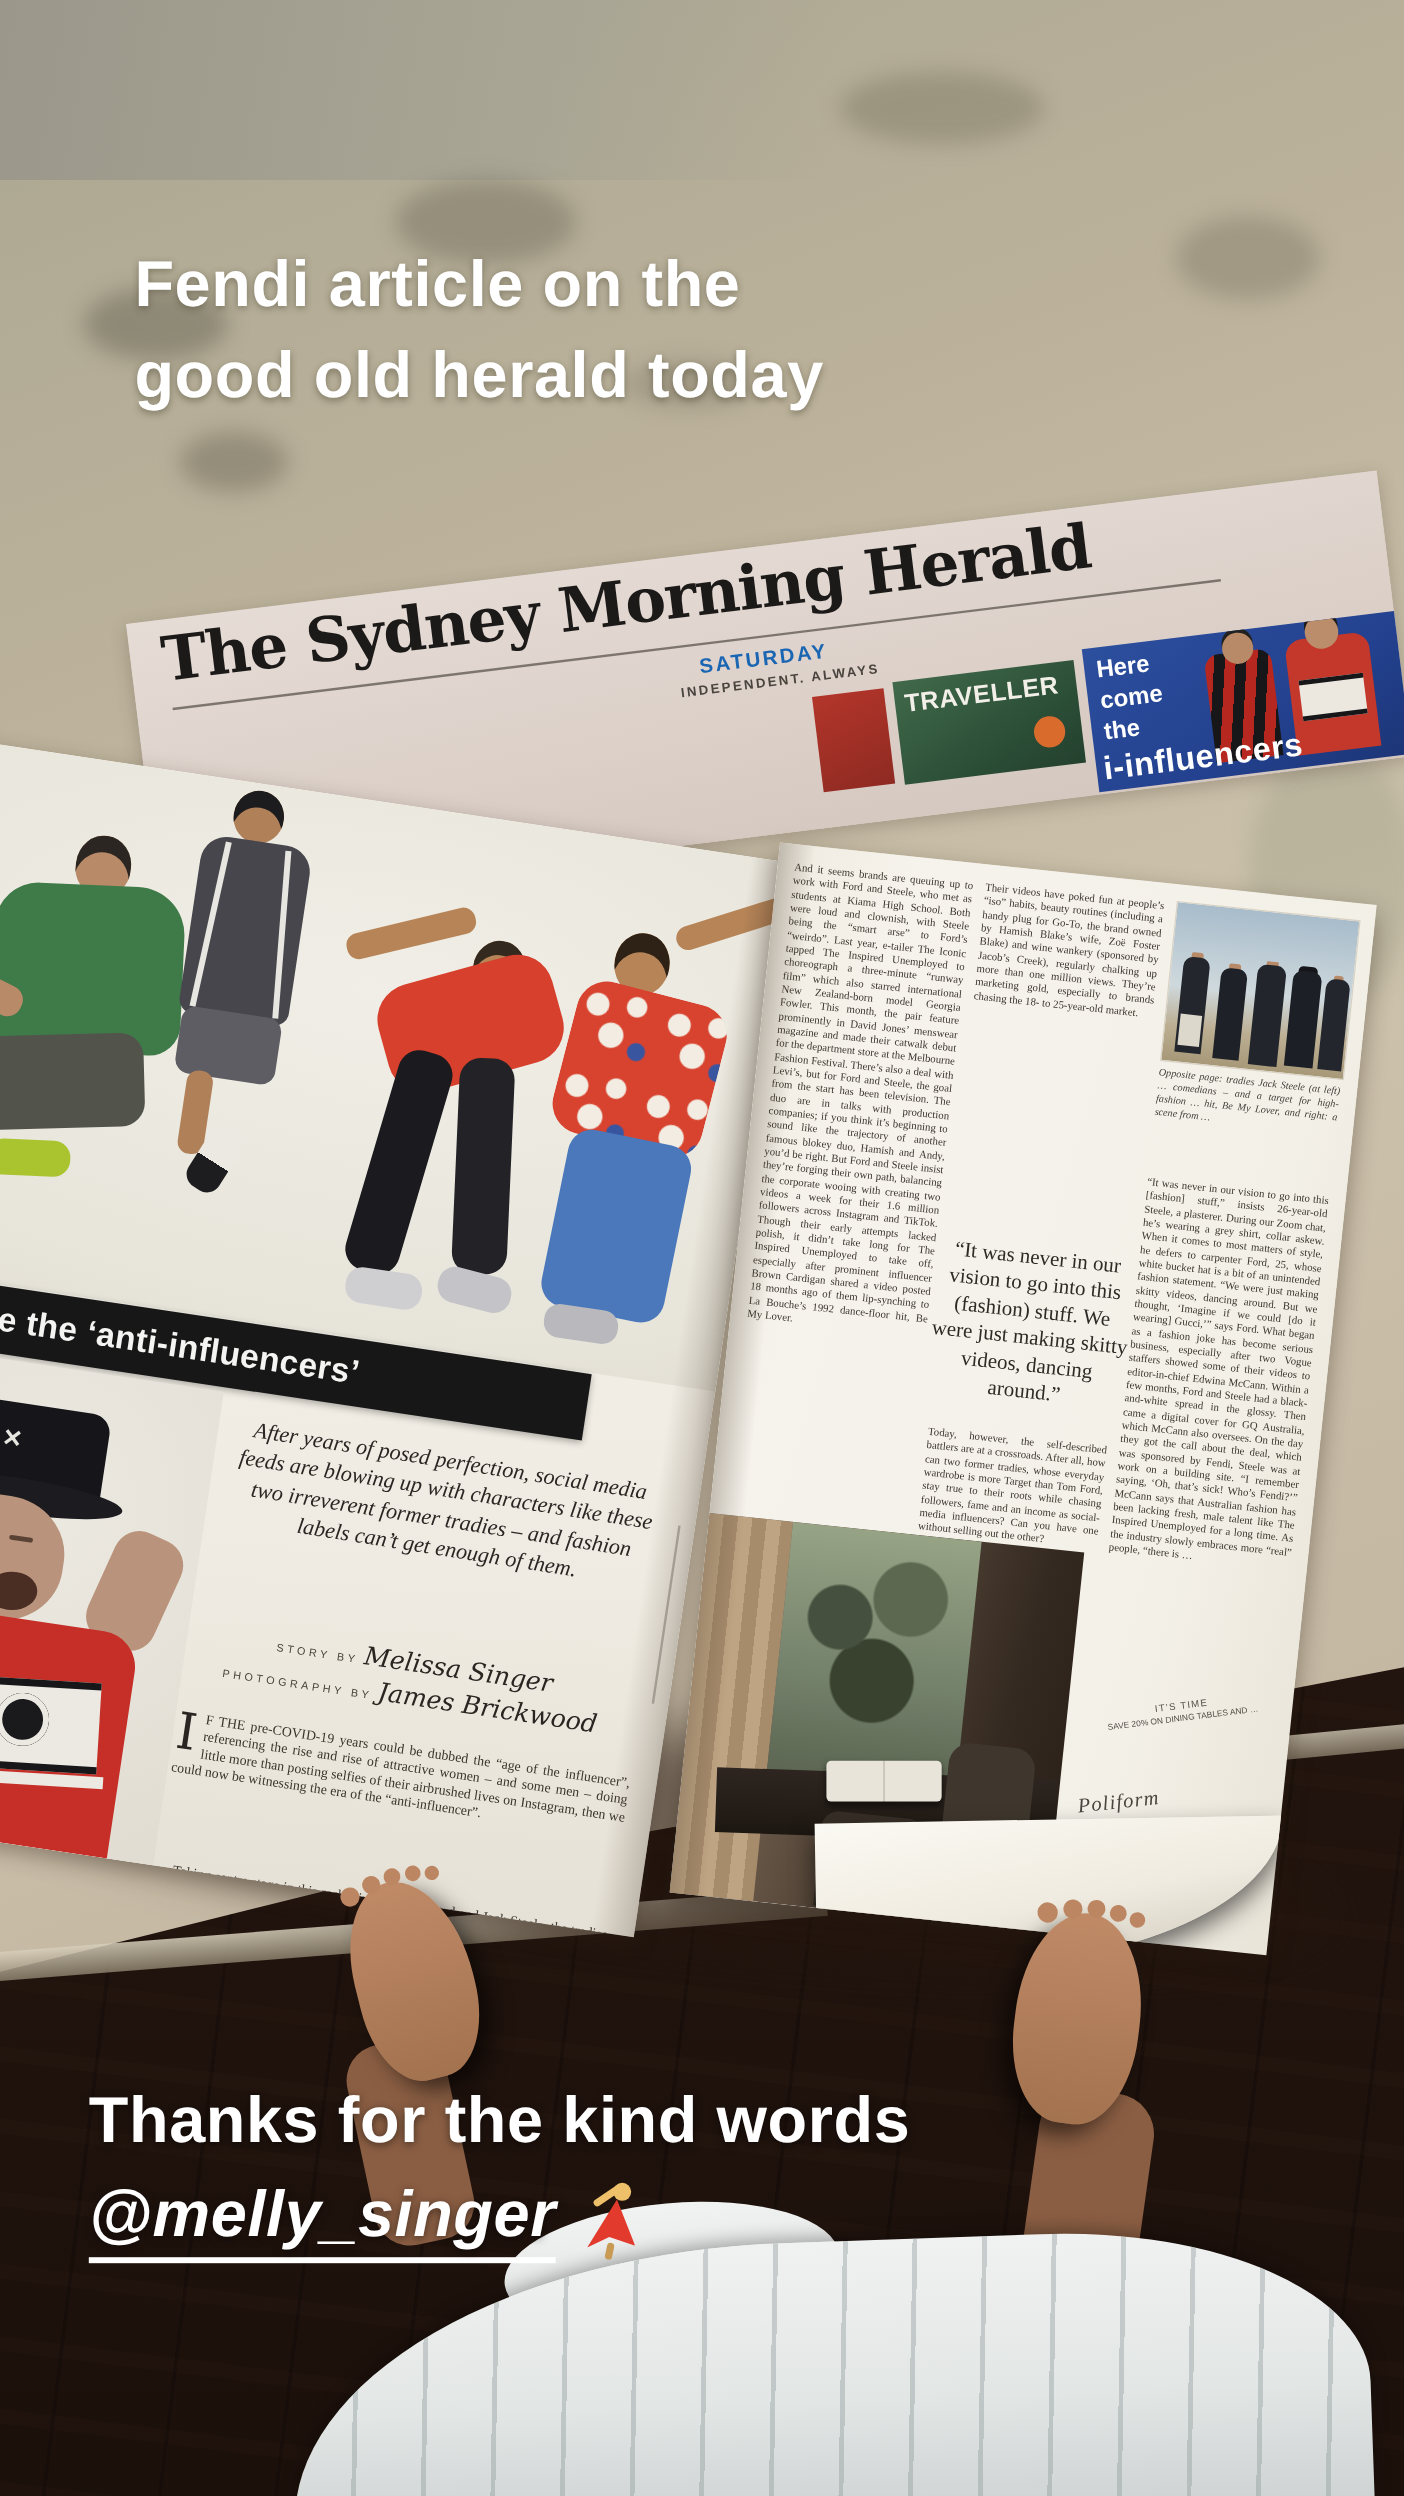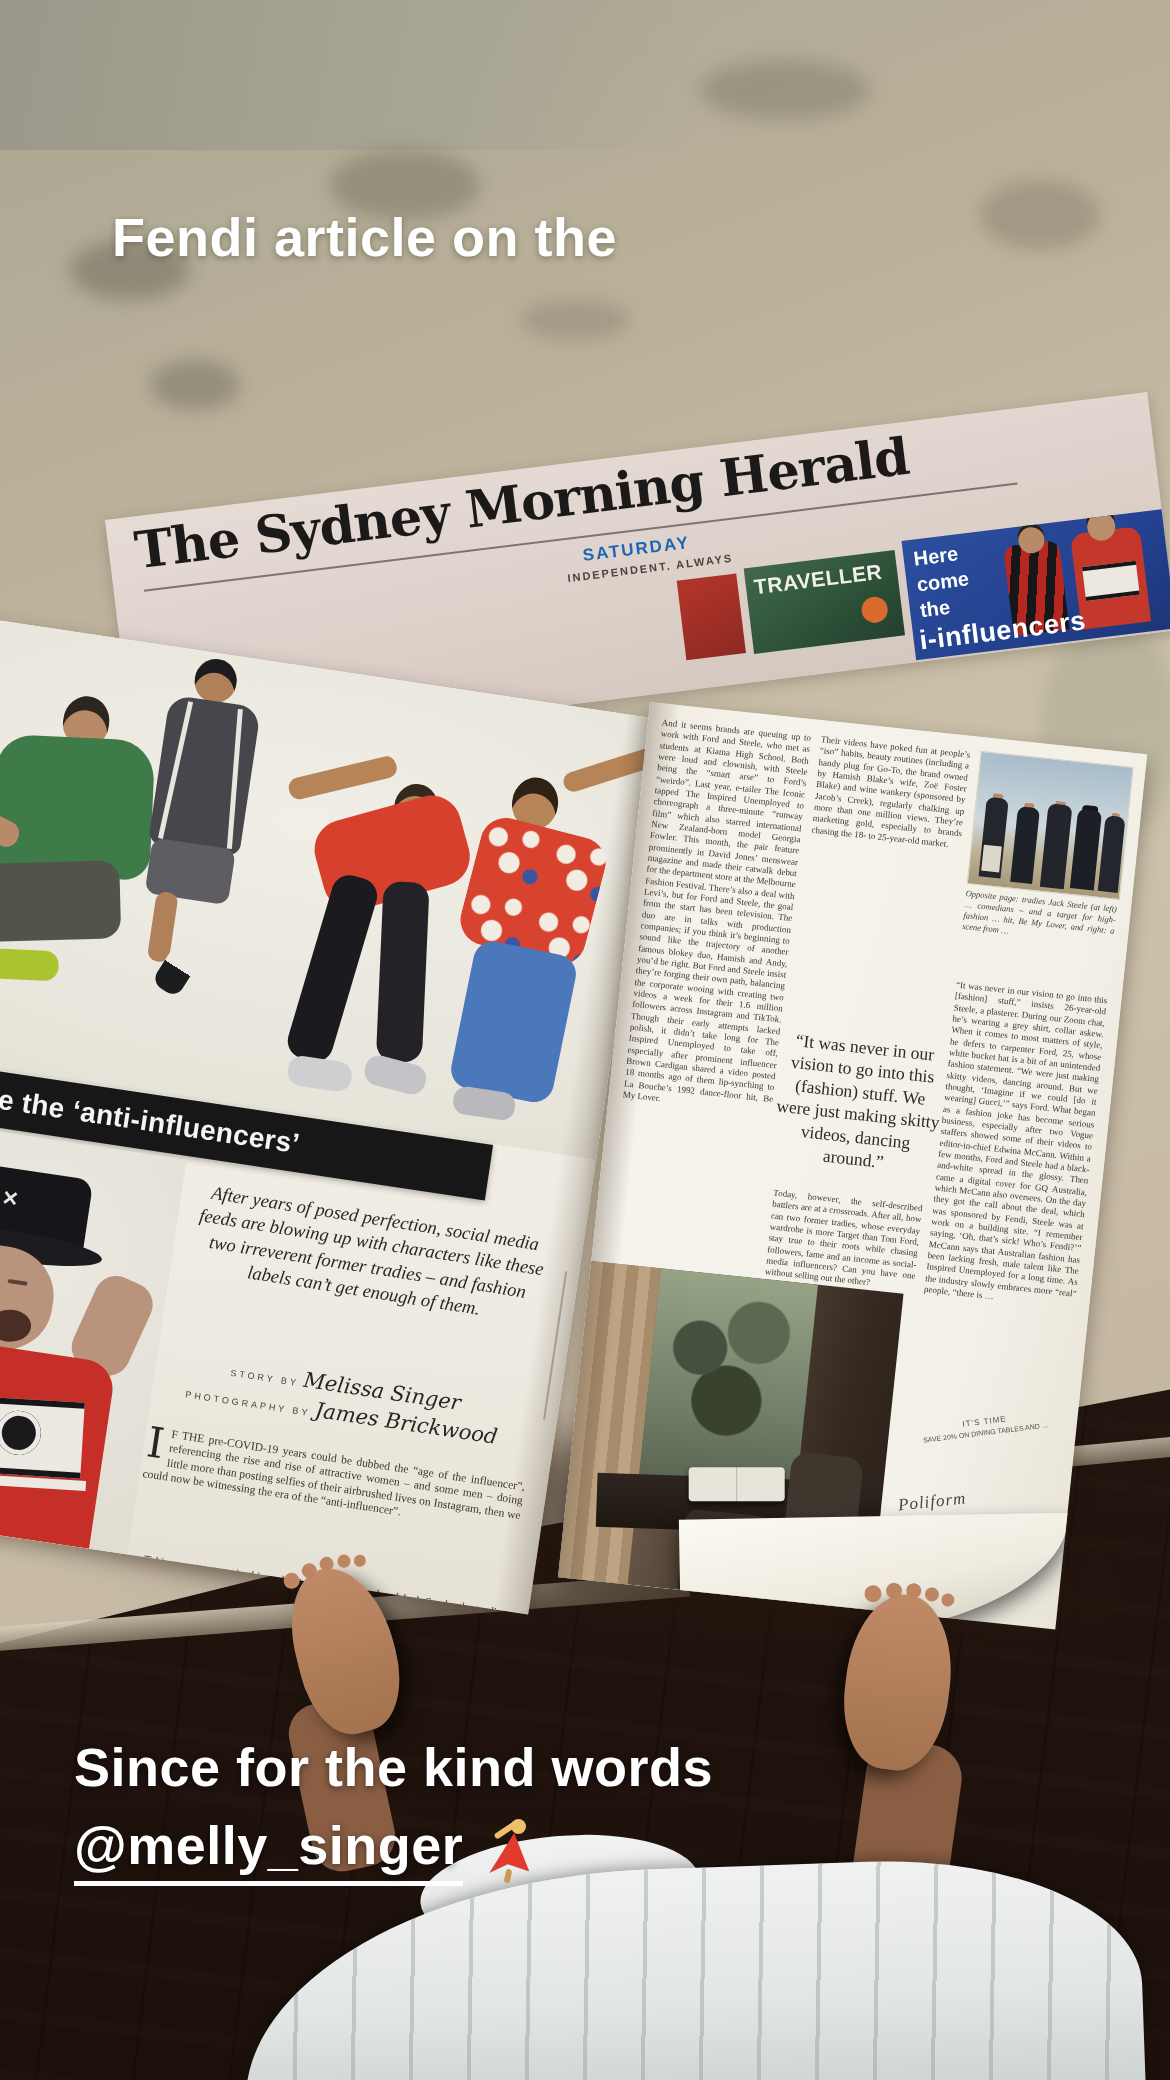--- a/index.html
+++ b/index.html
@@ -249,25 +249,26 @@
   <div class="s" style="left:242px;top:1868px;width:900px;height:240px;transform:rotate(-2deg);
               border-radius:46% 30% 0 0 / 92% 55% 0 0;
               background:linear-gradient(180deg,#f0f2f1 0%,#e2e6e5 55%,#ccd1d1 100%);
               box-shadow:0 -4px 14px rgba(0,0,0,.3);">
     <div class="s" style="left:0;top:0;width:100%;height:100%;border-radius:inherit;
                 background:repeating-linear-gradient(93deg,rgba(140,152,152,.4) 0 4px,rgba(0,0,0,0) 4px 58px);"></div>
   </div>
 
   <div class="s overlay" style="left:112px;top:206px;font-size:54px;text-shadow:0 2px 6px rgba(60,55,35,.45);">
     <div>Fendi article on the</div>
+    <div style="margin-top:14px;">good old herald today</div>
   </div>
 
   <div class="s overlay" style="left:74px;top:1736px;font-size:54px;text-shadow:0 2px 7px rgba(0,0,0,.5);">
-    <div>Since for the kind words</div>
-    <div style="margin-top:16px;display:flex;align-items:center;">
+    <div>Thanks for the kind words</div>
+    <div style="margin-top:16px;display:flex;align-items:center;font-style:italic;">
       <span style="border-bottom:5px solid #fff;padding-bottom:5px;cursor:pointer;">@melly_singer</span>
       <span class="s" style="position:relative;display:inline-block;width:56px;height:62px;margin-left:18px;">
         <span class="s" style="left:30px;top:0;width:15px;height:15px;border-radius:50%;background:#eec06a;"></span>
         <span class="s" style="left:12px;top:8px;width:26px;height:6px;border-radius:3px;background:#eec06a;transform:rotate(-34deg);"></span>
         <span class="s" style="left:8px;top:14px;width:40px;height:40px;background:#e23b2e;clip-path:polygon(62% 0,100% 96%,46% 78%,0 100%);"></span>
         <span class="s" style="left:24px;top:50px;width:6px;height:14px;border-radius:3px;background:#c89a54;transform:rotate(12deg);"></span>
       </span>
     </div>
   </div>
 

